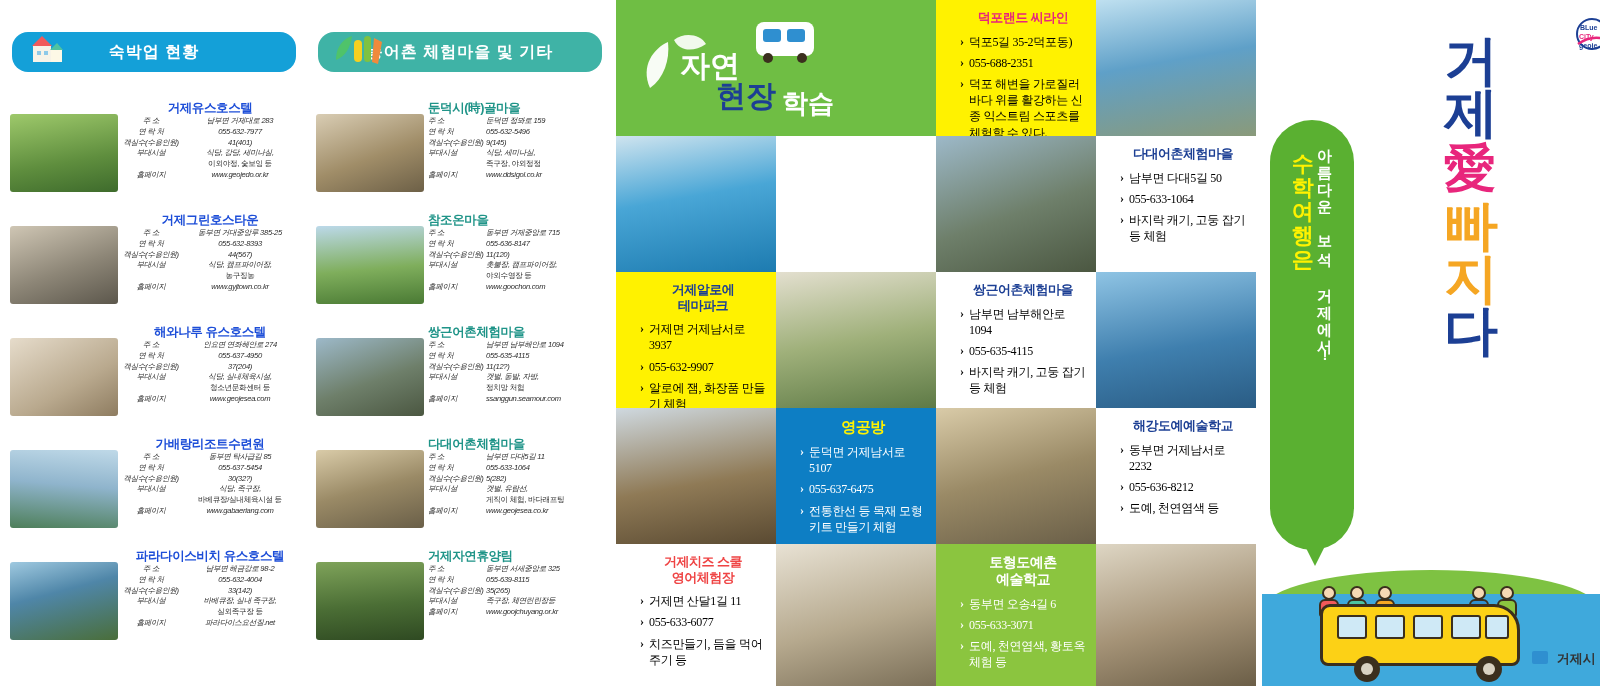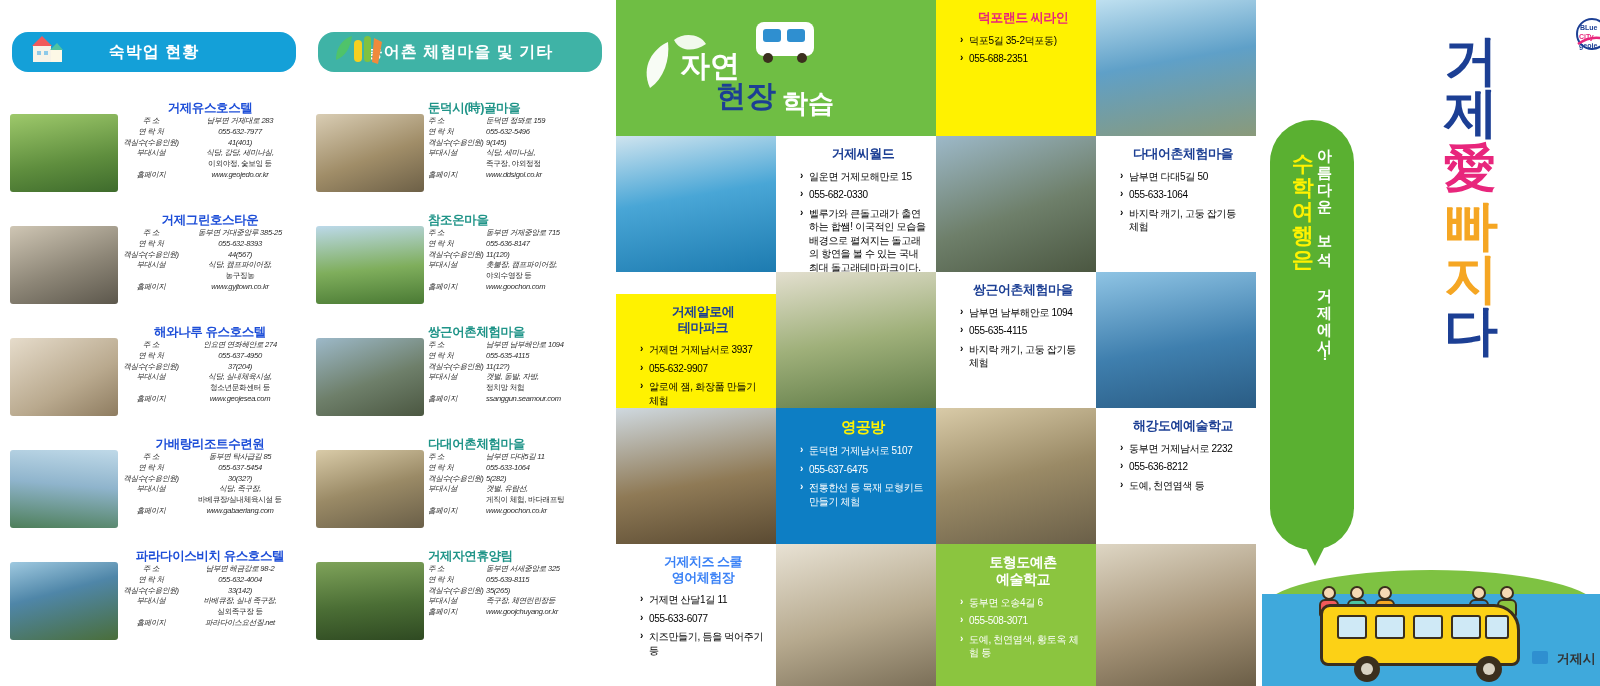--- a/index.html
+++ b/index.html
@@ -60,22 +60,22 @@
   #panel3 { left: 616px; width: 640px; }
   .cell { position: absolute; overflow: hidden; }
   .cell.photo { background-size: cover; }
   .cell.txt { padding: 10px 10px 8px 24px; }
   .cell .c-title {
     font-weight: bold; text-align: center; line-height: 1.2;
     margin-bottom: 8px; letter-spacing: -0.5px;
   }
   .cell ul { list-style: none; }
   .cell li {
-    font-size: 10px; line-height: 1.35; margin-bottom: 5px;
-    padding-left: 9px; position: relative; letter-spacing: -0.3px;
+    font-size: 12px; line-height: 1.35; margin-bottom: 5px;
+    padding-left: 9px; position: relative; letter-spacing: -0.3px; font-family: Liberation Serif, serif;
   }
   .cell li:before {
     content: "›"; position: absolute; left: 0; top: -1px; font-weight: bold;
   }
   .white-txt { color: #fff; }
   .white-txt li:before { color: #fff; }
 
   .green-bg   { background: #6fbe44; }
   .blue-bg    { background: #0d7ec4; }
   .olive-bg   { background: #8bc53f; }
@@ -434,21 +434,21 @@
             <span class="k">객실수(수용인원)</span>
             <span class="v">5(282)</span>
           </div>
         <div class="row">
             <span class="k">부대시설</span>
             <span class="v">갯벌, 유람선,</span>
           </div>
         <div class="sub">게직이 체험, 바다래프팅</div>
         <div class="row">
             <span class="k">홈페이지</span>
-            <span class="v hp">www.goochon.co.kr</span>
+            <span class="v hp">www.geojesea.co.kr</span>
           </div>
       </div>
     </div>
 
     <div class="entry farm" style="top:548px">
       <div class="title">거제자연휴양림</div>
       <div class="thumb">
           <div class="ph ph-pine"></div>
         </div>
       <div class="body">
@@ -493,50 +493,43 @@
         <text x="100" y="106" font-family="Liberation Sans, sans-serif" font-size="30" font-weight="bold" fill="#1c3f94">현장</text>
         <text x="166" y="112" font-family="Liberation Sans, sans-serif" font-size="26" font-weight="bold" fill="#ffffff">학습</text>
       </svg>
     </div>
 
     <div class="cell txt ltyellow-bg" style="left:320px; top:0; width:160px; height:136px;">
       <div class="c-title" style="color:#e8267c; font-size:13px;">덕포랜드 씨라인</div>
       <ul>
         <li>덕포5길 35-2덕포동)</li>
         <li>055-688-2351</li>
+        <li>덕포 해변을 가로질러 바다 위를 활강하는 신종 익스트림 스포츠를 체험할 수 있다.</li>
       </ul>
     </div>
     <div class="cell photo" style="left:480px; top:0; width:160px; height:136px;">
         <div class="ph ph-kite"></div>
       </div>
 
     <div class="cell photo" style="left:0; top:136px; width:160px; height:136px;">
         <div class="ph ph-pool"></div>
       </div>
-    <div class="cell txt" style="left:160px; top:136px; width:160px; height:136px; background:#ffffff;">
-      <div class="c-title" style="color:#1c3f94; font-size:13px;">거제씨월드</div>
-      <ul>
-        <li>일운면 거제모해만로 15</li>
-        <li>055-682-0330</li>
-        <li>벨루가와 큰돌고래가 출연하는 합쌤! 이국적인 모습을 배경으로 펼쳐지는 돌고래의 항연을 볼 수 있는 국내 최대 돌고래테마파크이다.</li>
-      </ul>
-    </div>
     <div class="cell photo" style="left:320px; top:136px; width:160px; height:136px;">
         <div class="ph ph-mud"></div>
       </div>
     <div class="cell txt" style="left:480px; top:136px; width:160px; height:136px; background:#ffffff;">
       <div class="c-title" style="color:#1c3f94; font-size:13px;">다대어촌체험마을</div>
       <ul>
         <li>남부면 다대5길 50</li>
         <li>055-633-1064</li>
         <li>바지락 캐기, 고둥 잡기등 체험</li>
       </ul>
     </div>
 
-    <div class="cell txt ltyellow-bg" style="left:0; top:272px; width:160px; height:136px;margin-top:22px;">
+    <div class="cell txt ltyellow-bg" style="left:0; top:272px; width:160px; height:136px;">
       <div class="c-title" style="color:#1c3f94; font-size:13px; white-space:pre-line;">거제알로에
 테마파크</div>
       <ul>
         <li>거제면 거제남서로 3937</li>
         <li>055-632-9907</li>
         <li>알로에 잼, 화장품 만들기 체험</li>
       </ul>
     </div>
     <div class="cell photo" style="left:160px; top:272px; width:160px; height:136px;">
         <div class="ph ph-alo"></div>
@@ -570,37 +563,37 @@
     <div class="cell txt" style="left:480px; top:408px; width:160px; height:136px; background:#ffffff;">
       <div class="c-title" style="color:#1c3f94; font-size:13px;">해강도예예술학교</div>
       <ul>
         <li>동부면 거제남서로 2232</li>
         <li>055-636-8212</li>
         <li>도예, 천연염색 등</li>
       </ul>
     </div>
 
     <div class="cell txt" style="left:0; top:544px; width:160px; height:142px; background:#ffffff;">
-      <div class="c-title" style="color:#3b82f6; font-size:13px; white-space:pre-line;">거제치즈 스쿨
+      <div class="c-title" style="color:#ef4444; font-size:13px; white-space:pre-line;">거제치즈 스쿨
 영어체험장</div>
       <ul>
         <li>거제면 산달1길 11</li>
         <li>055-633-6077</li>
         <li>치즈만들기, 듬을 먹어주기 등</li>
       </ul>
     </div>
     <div class="cell photo" style="left:160px; top:544px; width:160px; height:142px;">
         <div class="ph ph-cheese"></div>
       </div>
     <div class="cell txt olive-bg white-txt" style="left:320px; top:544px; width:160px; height:142px;">
       <div class="c-title" style="color:#ffffff; font-size:14px; white-space:pre-line;">토형도예촌
 예술학교</div>
       <ul>
         <li>동부면 오송4길 6</li>
-        <li>055-508-3071</li>
+        <li>055-633-3071</li>
         <li>도예, 천연염색, 황토옥 체험 등</li>
       </ul>
     </div>
     <div class="cell photo" style="left:480px; top:544px; width:160px; height:142px;">
         <div class="ph ph-pot"></div>
       </div>
   </div>
 
   <div class="col" id="panel4">
     <div class="vert-bubble">

